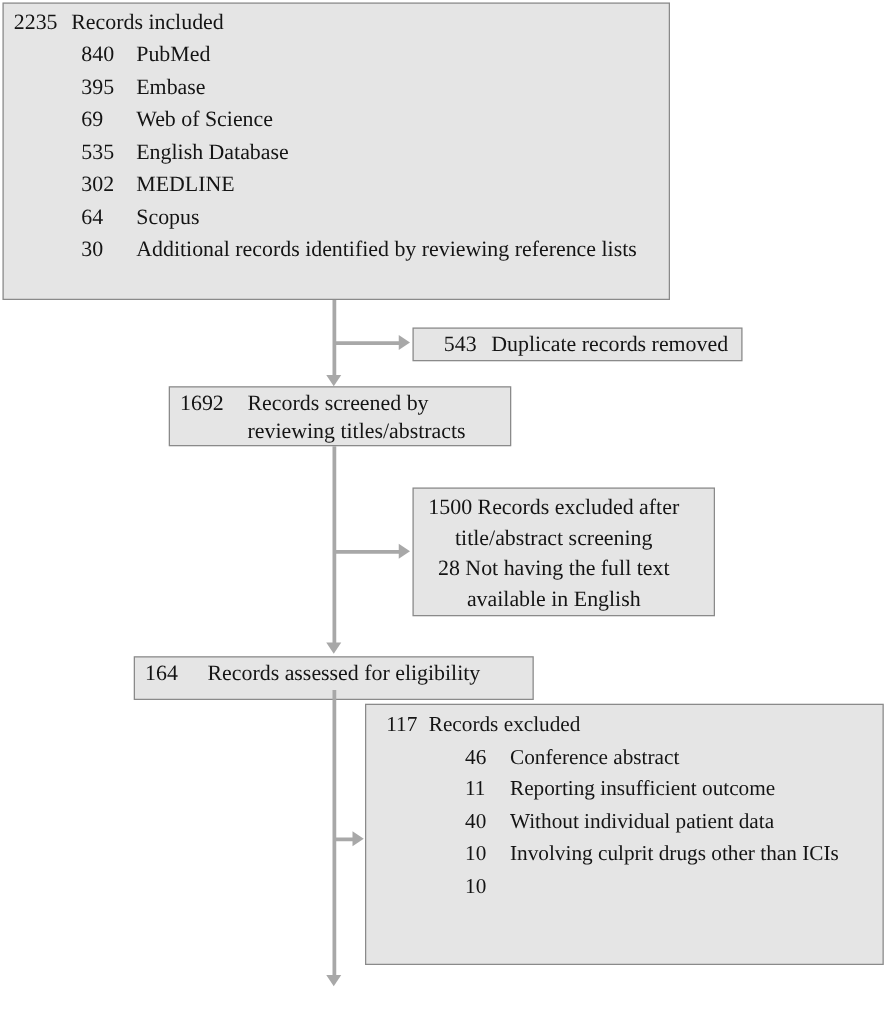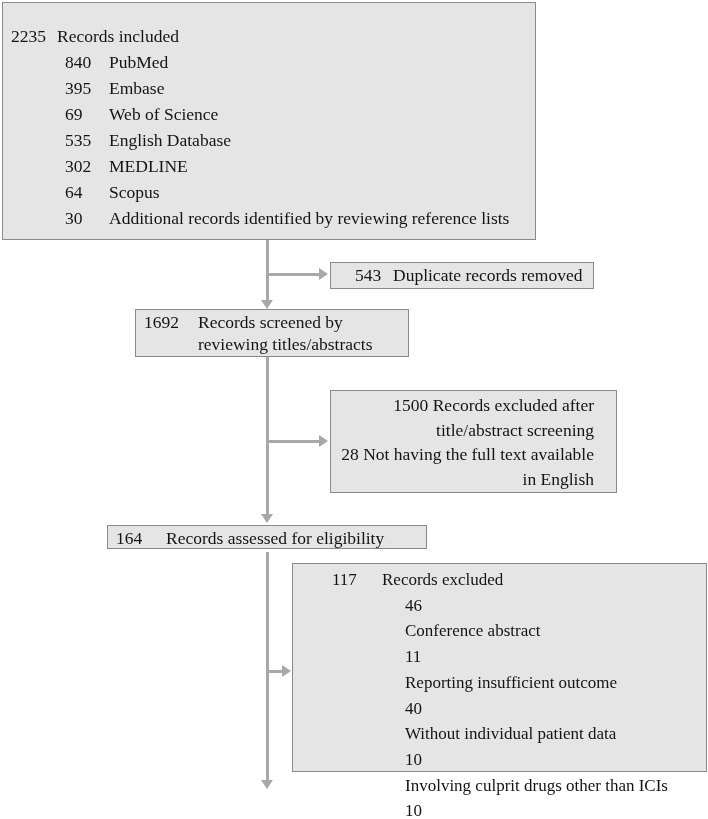--- a/index.html
+++ b/index.html
@@ -16,45 +16,45 @@
   }
   .box{
     position:absolute;background:var(--box-fill);
     border:1.5px solid var(--box-border);box-sizing:border-box;
   }
   .row{display:flex;align-items:flex-start;}
   .num{flex:none;}
   .lbl{flex:1 1 auto;}
 
   
-  #b-included{left:2px;top:2px;width:534px;height:238px;padding:20px 6px 0 8px;line-height:26px;}
+  #b-included{left:2px;top:2px;width:534px;height:238px;padding:1px 6px 0 8px;line-height:26px;}
   #b-included .main-row .num{width:46px;}
   #b-included .sub-row{margin-left:54px;}
   #b-included .sub-row .num{width:44px;}
 
   
   #b-duplicates{left:330px;top:262px;width:264px;height:27px;padding:1px 6px 0 24px;line-height:22px;}
   #b-duplicates .num{width:38px;}
 
   
   #b-screened{left:135px;top:309px;width:274px;height:48px;padding:2px 4px 0 8px;line-height:21.5px;}
   #b-screened .num{width:54px;}
 
   
-  #b-excl1{left:330px;top:390px;width:287px;height:103px;padding:2px 22px 0 6px;line-height:24.5px;text-align:right;}
+  #b-excl1{left:330px;top:390px;width:242px;height:103px;padding:2px 22px 0 6px;line-height:24.5px;text-align:center;}
 
   
-  #b-assessed{left:107px;top:525px;width:320px;height:24px;padding:1px 6px 0 8px;line-height:22px;}
+  #b-assessed{left:107px;top:525px;width:320px;height:35px;padding:1px 6px 0 8px;line-height:22px;}
   #b-assessed .num{width:50px;}
 
   
   #b-excl2{left:292px;top:563px;width:415px;height:209px;padding:3px 8px 0 0;line-height:25.7px;font-size:17px;}
-  #b-excl2 .main-row{margin-left:39px;gap:16px;}
+  #b-excl2 .main-row{margin-left:16px;}
   #b-excl2 .main-row .num{width:34px;}
-  #b-excl2 .sub-row{margin-left:112px;flex-direction:column;}
+  #b-excl2 .sub-row{margin-left:79px;}
   #b-excl2 .sub-row .num{width:36px;}
 
   
   #b-eligible{left:130px;top:790px;width:275px;height:27px;padding:1px 6px 0 8px;line-height:22px;}
   #b-eligible .num{width:30px;}
 
   
   .vline{position:absolute;width:3px;background:var(--arrow);}
   .hline{position:absolute;height:3px;background:var(--arrow);}
   .head-down{position:absolute;width:0;height:0;

